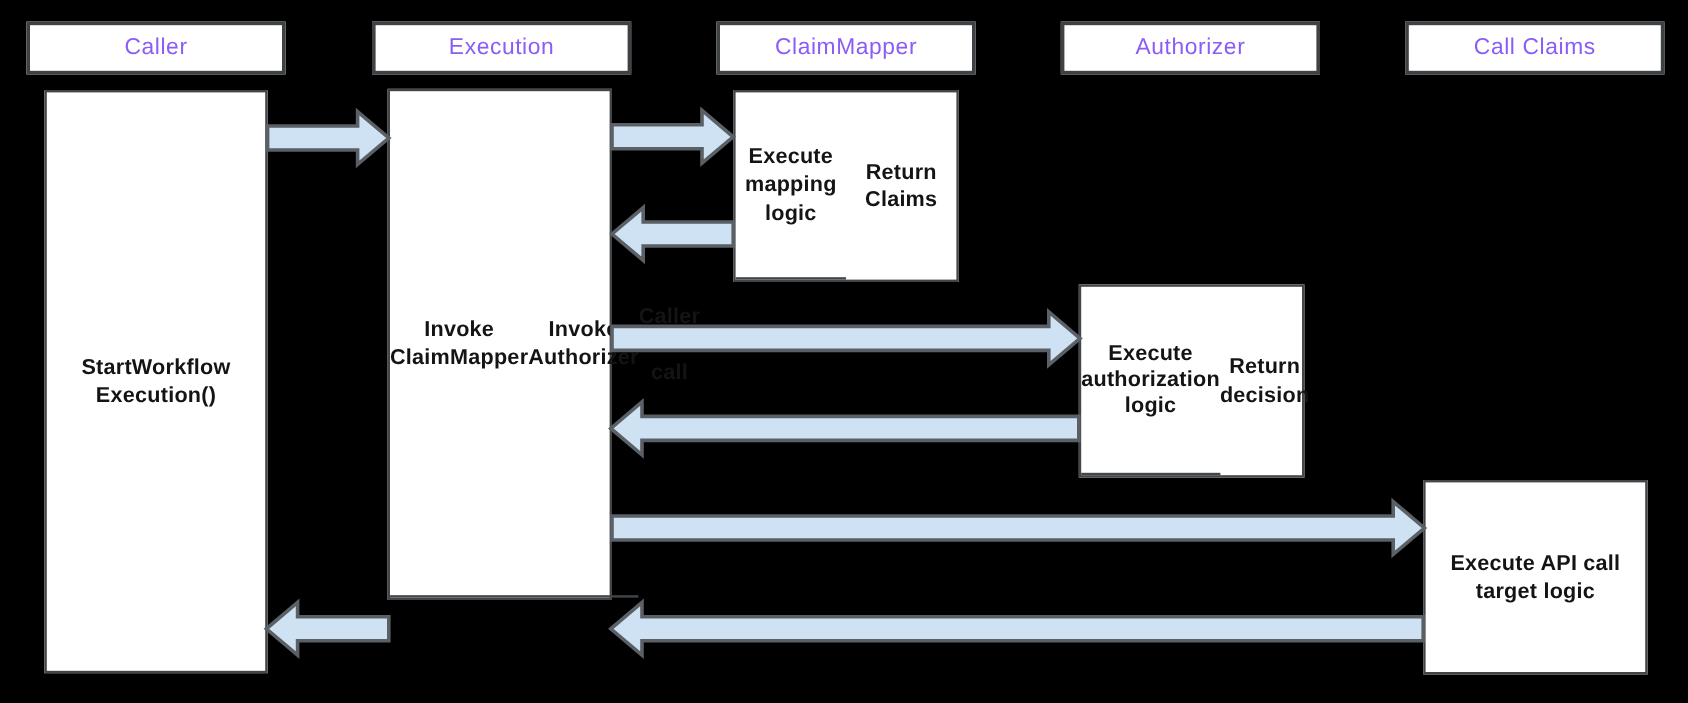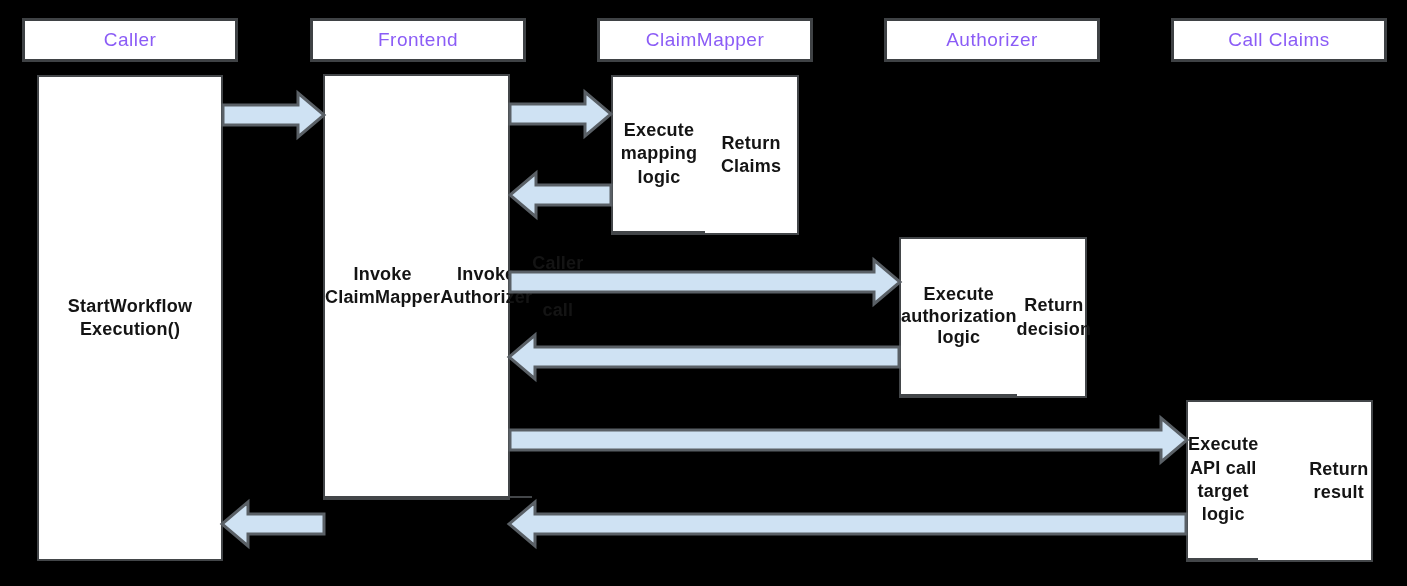--- a/index.html
+++ b/index.html
@@ -31,21 +31,21 @@
 </style>
 </head>
 <body>
 
 <div class="stage">
 
   <div class="hdr" style="left:22px;">
       <span>Caller</span>
     </div>
   <div class="hdr" style="left:310px;">
-      <span>Frontend</span>
+      <span>Execution</span>
     </div>
   <div class="hdr" style="left:597px;">
       <span>ClaimMapper</span>
     </div>
   <div class="hdr" style="left:884px;">
       <span>Authorizer</span>
     </div>
   <div class="hdr" style="left:1171px;">
       <span>Call Claims</span>
     </div>
@@ -72,21 +72,20 @@
   <div class="box" style="left:899px;top:237px;width:188px;height:161px;">
     <div class="cell" style="line-height:1.2;">Execute
 authorization
 logic</div>
     <div class="cell">Return decision</div>
   </div>
 
   <div class="box" style="left:1186px;top:400px;width:187px;height:162px;gap:48px;">
     <div class="cell">Execute API call
 target logic</div>
-    <div class="cell">Return result</div>
   </div>
 
   <svg class="arrows" width="1407" height="586" viewBox="0 0 1407 586">
     <polygon points="223,105 298,105 298,93 324,115 298,137 298,125 223,125"></polygon>
     <polygon points="510,104 585,104 585,92 611,114 585,136 585,124 510,124"></polygon>
     <polygon points="611,185 536,185 536,173 510,195 536,217 536,205 611,205"></polygon>
     <polygon points="510,272 874,272 874,260 900,282 874,304 874,292 510,292"></polygon>
     <polygon points="899,347 535,347 535,335 509,357 535,379 535,367 899,367"></polygon>
     <polygon points="510,430 1161,430 1161,418 1187,440 1161,462 1161,450 510,450"></polygon>
     <polygon points="1186,514 535,514 535,502 509,524 535,546 535,534 1186,534"></polygon>

